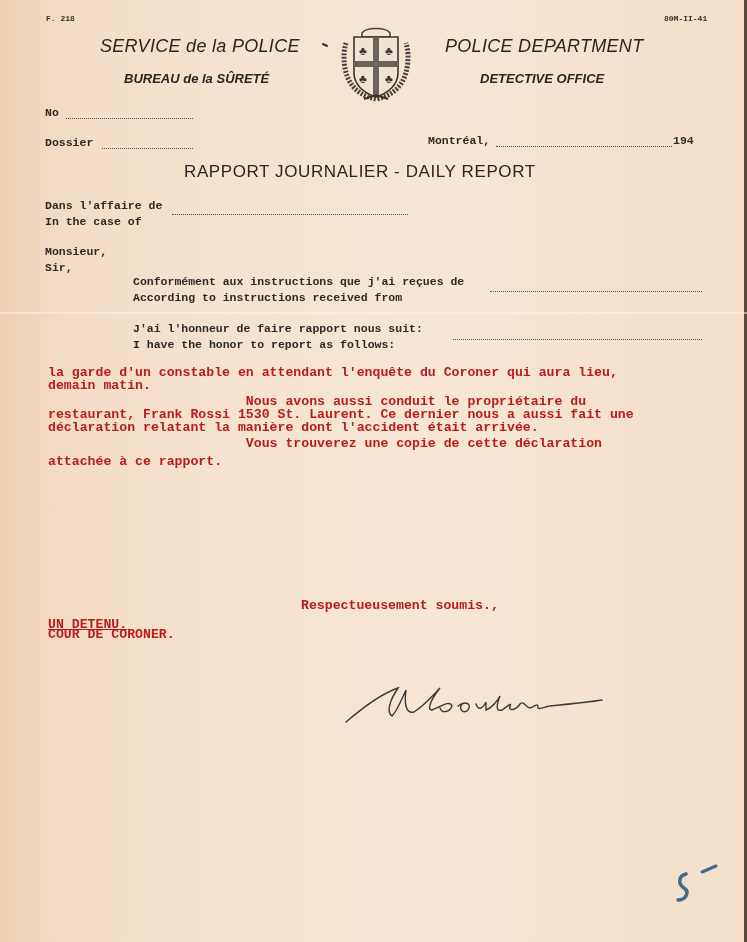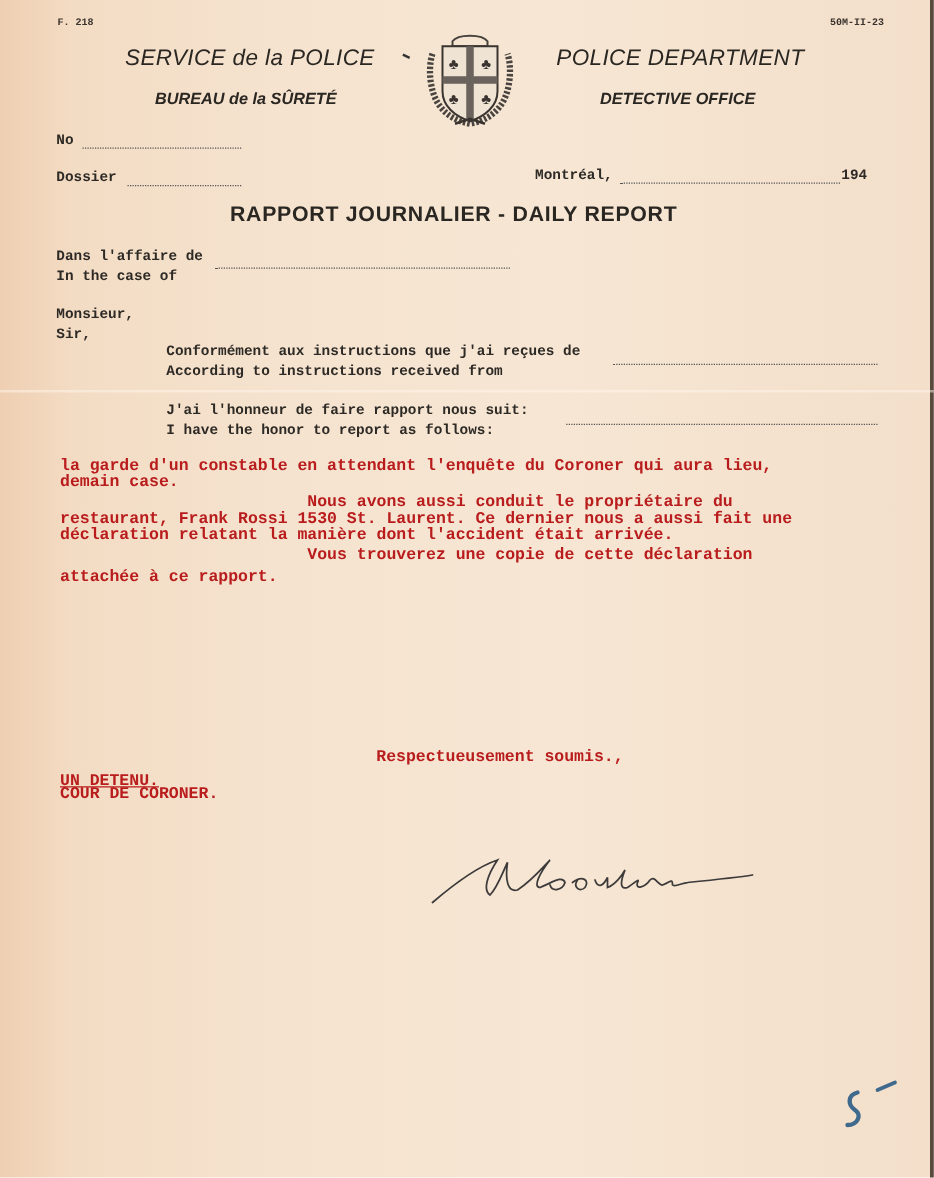--- a/index.html
+++ b/index.html
@@ -12,33 +12,33 @@
   .fold-line { position:absolute; left:0; top:312px; width:747px; height:2px; background:rgba(255,245,235,0.5); }
   .abs { position:absolute; white-space:pre; }
   .mono { font-family: "Liberation Mono", "DejaVu Sans Mono", monospace; }
   .sans-it { font-family: "Liberation Sans", "DejaVu Sans", sans-serif; font-style:italic; }
   .form-code { font-family:"Liberation Mono", monospace; font-weight:bold; font-size:8px; color:#3a322c; }
   .h1 { font-size:18px; letter-spacing:0.3px; }
   .h2 { font-size:13px; font-weight:bold; }
   .label { font-size:11.5px; font-weight:bold; color:#2d2925; }
   .dots { border-bottom:1px dotted #555; height:0; position:absolute; }
   .typed { font-family:"Liberation Mono", "DejaVu Sans Mono", monospace; font-size:13.2px; font-weight:bold; color:#b91c1c; line-height:13px; }
-  .title { font-family:"Liberation Sans", sans-serif; font-weight:bold; font-size:17px; letter-spacing:0.6px; }
+  .title { font-family:"Liberation Sans", sans-serif; font-weight:normal; font-size:17px; letter-spacing:0.6px; }
   .crest { position:absolute; left:340px; top:25px; width:72px; height:78px; }
   .sig { position:absolute; left:340px; top:680px; width:270px; height:50px; }
   .pencil { position:absolute; left:670px; top:862px; width:50px; height:50px; }
 </style>
 </head>
 <body>
 
 <div class="page-edge"></div>
 <div class="fold-line"></div>
 
 <div class="abs form-code" style="left:46px;top:14px;">F. 218</div>
-<div class="abs form-code" style="left:664px;top:14px;">50M-II-23</div>
+<div class="abs form-code" style="left:664px;top:14px;">80M-II-41</div>
 
 <div class="abs sans-it h1" style="left:100px;top:36px;">SERVICE de la POLICE</div>
 <div class="abs sans-it h2" style="left:124px;top:71px;">BUREAU de la SÛRETÉ</div>
 <div class="abs sans-it h1" style="left:445px;top:36px;">POLICE DEPARTMENT</div>
 <div class="abs sans-it h2" style="left:480px;top:71px;">DETECTIVE OFFICE</div>
 
 <svg class="crest" viewBox="0 0 72 78">
   <path d="M6 18 C2 30 4 50 12 60 C18 68 26 72 36 74 C46 72 54 68 60 60 C68 50 70 30 66 18" fill="none" stroke="#4a4440" stroke-width="5" stroke-dasharray="2 1.5"></path>
   <path d="M22 8 C26 2 46 2 50 8 L50 12 L22 12 Z" fill="none" stroke="#4a4440" stroke-width="1.6"></path>
   <path d="M14 12 H58 V48 C58 60 48 68 36 72 C24 68 14 60 14 48 Z" fill="#efe3d3" stroke="#3a3430" stroke-width="1.6"></path>
@@ -71,21 +71,21 @@
 
 <div class="abs mono label" style="left:133px;top:275px;">Conformément aux instructions que j'ai reçues de</div>
 <div class="abs mono label" style="left:133px;top:291px;">According to instructions received from</div>
 <div class="dots" style="left:490px;top:291px;width:212px;"></div>
 
 <div class="abs mono label" style="left:133px;top:322px;">J'ai l'honneur de faire rapport nous suit:</div>
 <div class="abs mono label" style="left:133px;top:338px;">I have the honor to report as follows:</div>
 <div class="dots" style="left:453px;top:339px;width:249px;"></div>
 
 <div class="abs typed" style="left:48px;top:366px;">la garde d'un constable en attendant l'enquête du Coroner qui aura lieu,</div>
-<div class="abs typed" style="left:48px;top:379px;">demain case.</div>
+<div class="abs typed" style="left:48px;top:379px;">demain matin.</div>
 <div class="abs typed" style="left:48px;top:395px;">                         Nous avons aussi conduit le propriétaire du</div>
 <div class="abs typed" style="left:48px;top:408px;">restaurant, Frank Rossi 1530 St. Laurent. Ce dernier nous a aussi fait une</div>
 <div class="abs typed" style="left:48px;top:421px;">déclaration relatant la manière dont l'accident était arrivée.</div>
 <div class="abs typed" style="left:48px;top:437px;">                         Vous trouverez une copie de cette déclaration</div>
 <div class="abs typed" style="left:48px;top:455px;text-align:right;">attachée à ce rapport.</div>
 
 <div class="abs typed" style="left:48px;top:599px;text-decoration:underline;margin-top:19px;">UN DETENU.</div>
 <div class="abs typed" style="left:48px;top:628px;">COUR DE CORONER.</div>
 <div class="abs typed" style="left:301px;top:599px;">Respectueusement soumis.,</div>
 

